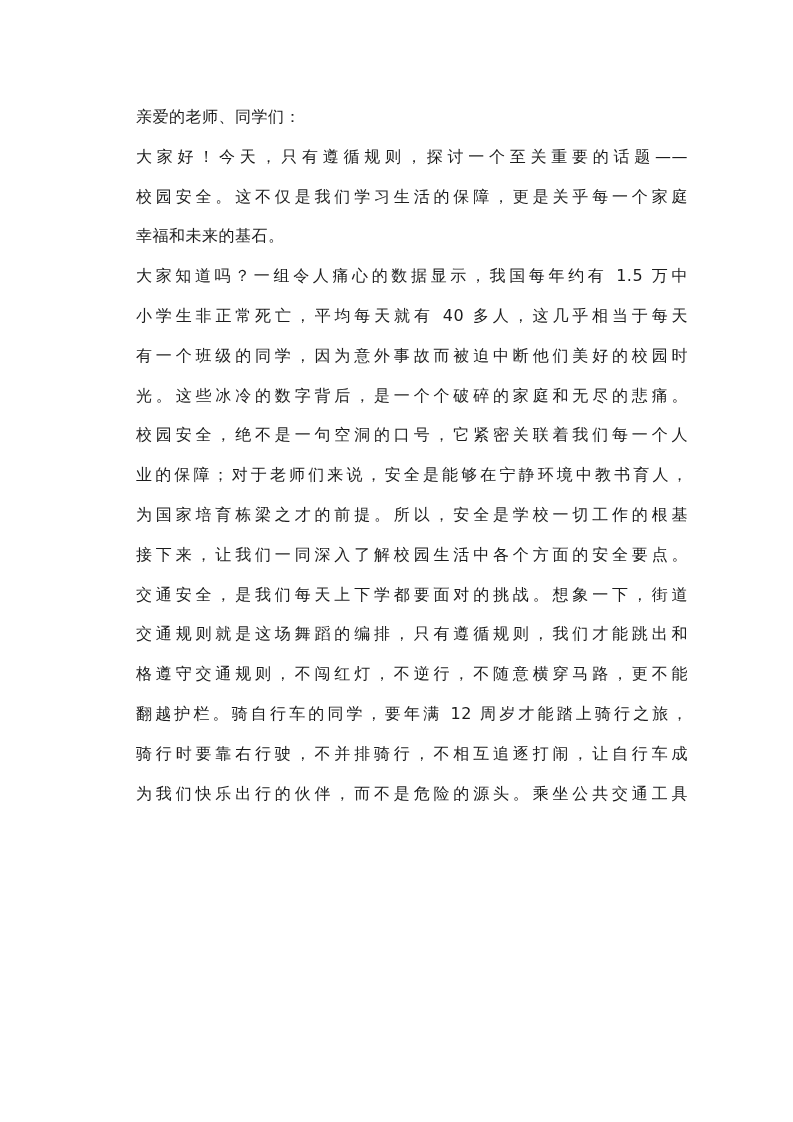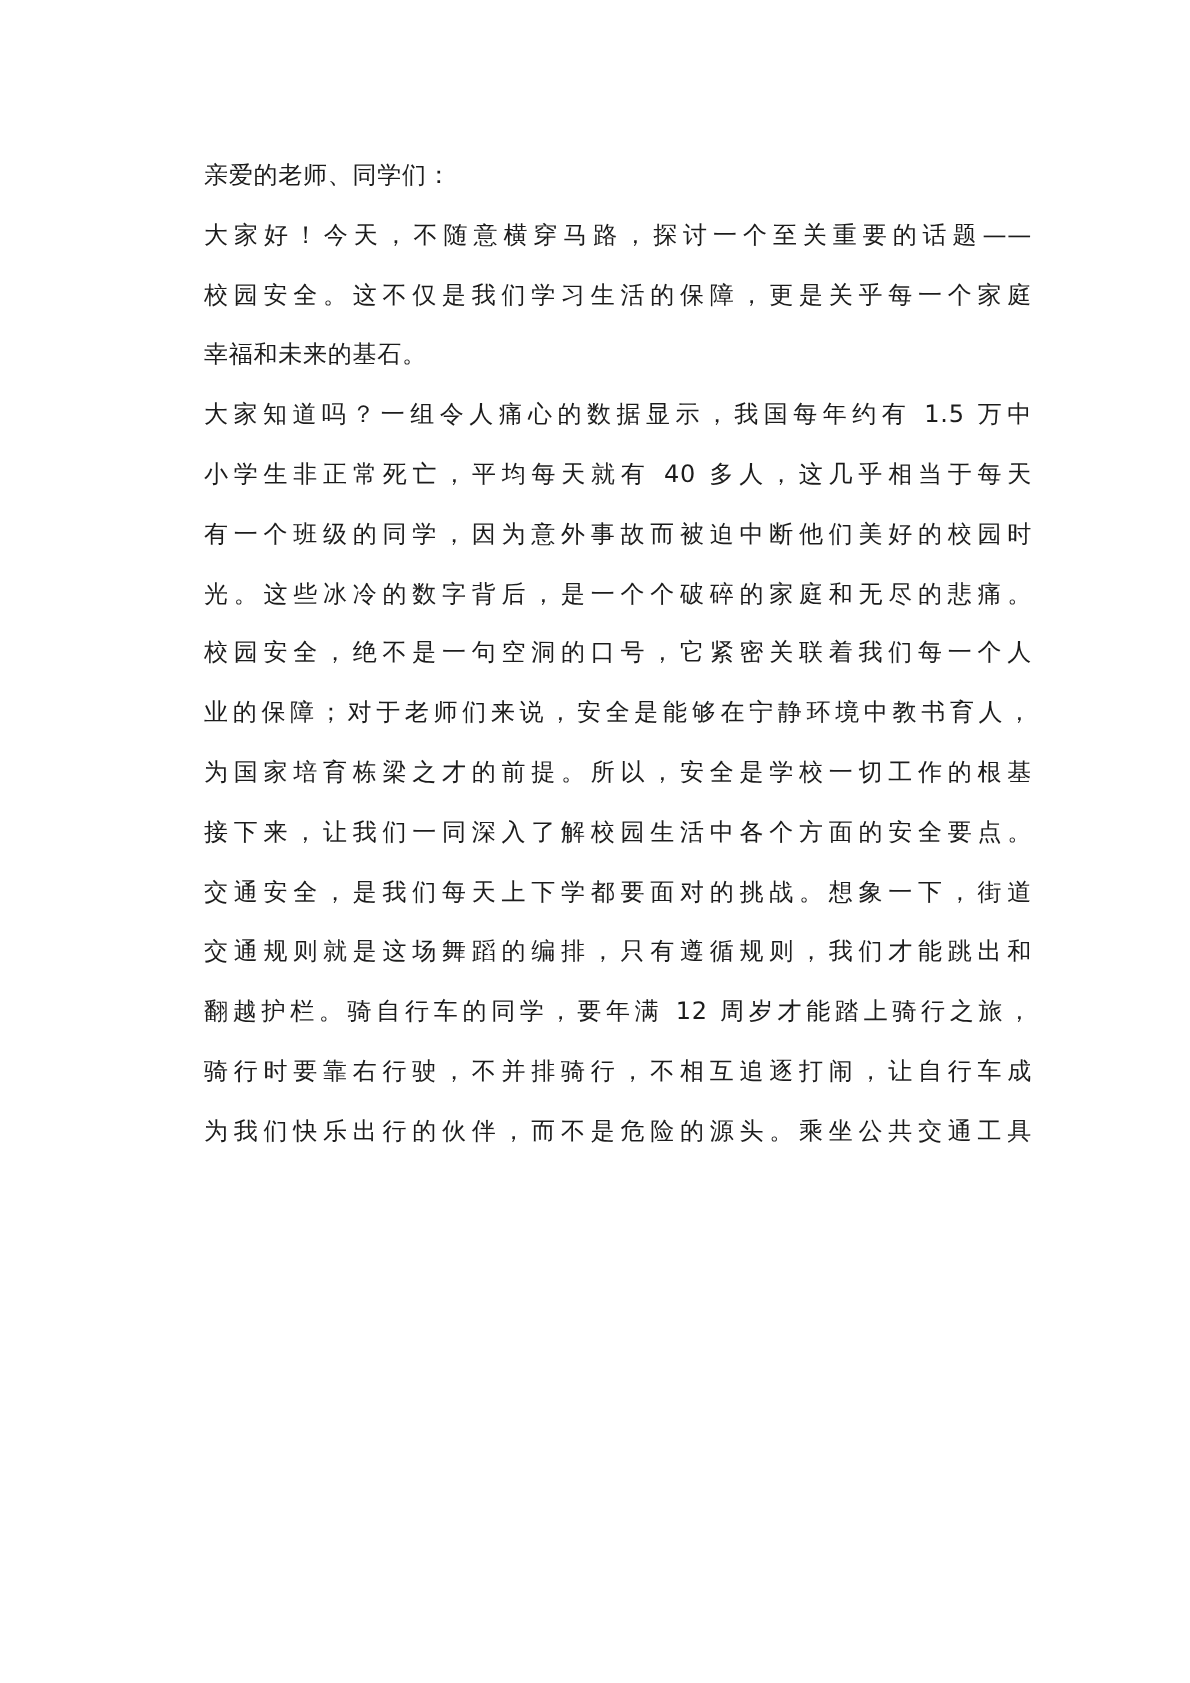--- a/index.html
+++ b/index.html
@@ -33,29 +33,30 @@
   }
   .line.last {
     text-align-last: left;
   }
 </style>
 </head>
 <body>
 
 <div class="page">
   <span class="line last">亲爱的老师、同学们：</span>
-  <span class="line">大家好！今天，不随意横穿马路，探讨一个至关重要的话题——</span>
+  <span class="line">大家好！今天，只有遵循规则，探讨一个至关重要的话题——</span>
   <span class="line">校园安全。这不仅是我们学习生活的保障，更是关乎每一个家庭</span>
   <span class="line last">幸福和未来的基石。</span>
   <span class="line">大家知道吗？一组令人痛心的数据显示，我国每年约有 1.5 万中</span>
   <span class="line">小学生非正常死亡，平均每天就有 40 多人，这几乎相当于每天</span>
   <span class="line">有一个班级的同学，因为意外事故而被迫中断他们美好的校园时</span>
   <span class="line">光。这些冰冷的数字背后，是一个个破碎的家庭和无尽的悲痛。</span>
   <span class="line">校园安全，绝不是一句空洞的口号，它紧密关联着我们每一个人</span>
   <span class="line">业的保障；对于老师们来说，安全是能够在宁静环境中教书育人，</span>
   <span class="line">为国家培育栋梁之才的前提。所以，安全是学校一切工作的根基</span>
   <span class="line">接下来，让我们一同深入了解校园生活中各个方面的安全要点。</span>
   <span class="line">交通安全，是我们每天上下学都要面对的挑战。想象一下，街道</span>
   <span class="line">交通规则就是这场舞蹈的编排，只有遵循规则，我们才能跳出和</span>
+  <span class="line">格遵守交通规则，不闯红灯，不逆行，不随意横穿马路，更不能</span>
   <span class="line">翻越护栏。骑自行车的同学，要年满 12 周岁才能踏上骑行之旅，</span>
   <span class="line">骑行时要靠右行驶，不并排骑行，不相互追逐打闹，让自行车成</span>
   <span class="line">为我们快乐出行的伙伴，而不是危险的源头。乘坐公共交通工具</span>
 </div>
 
 </body></html>

